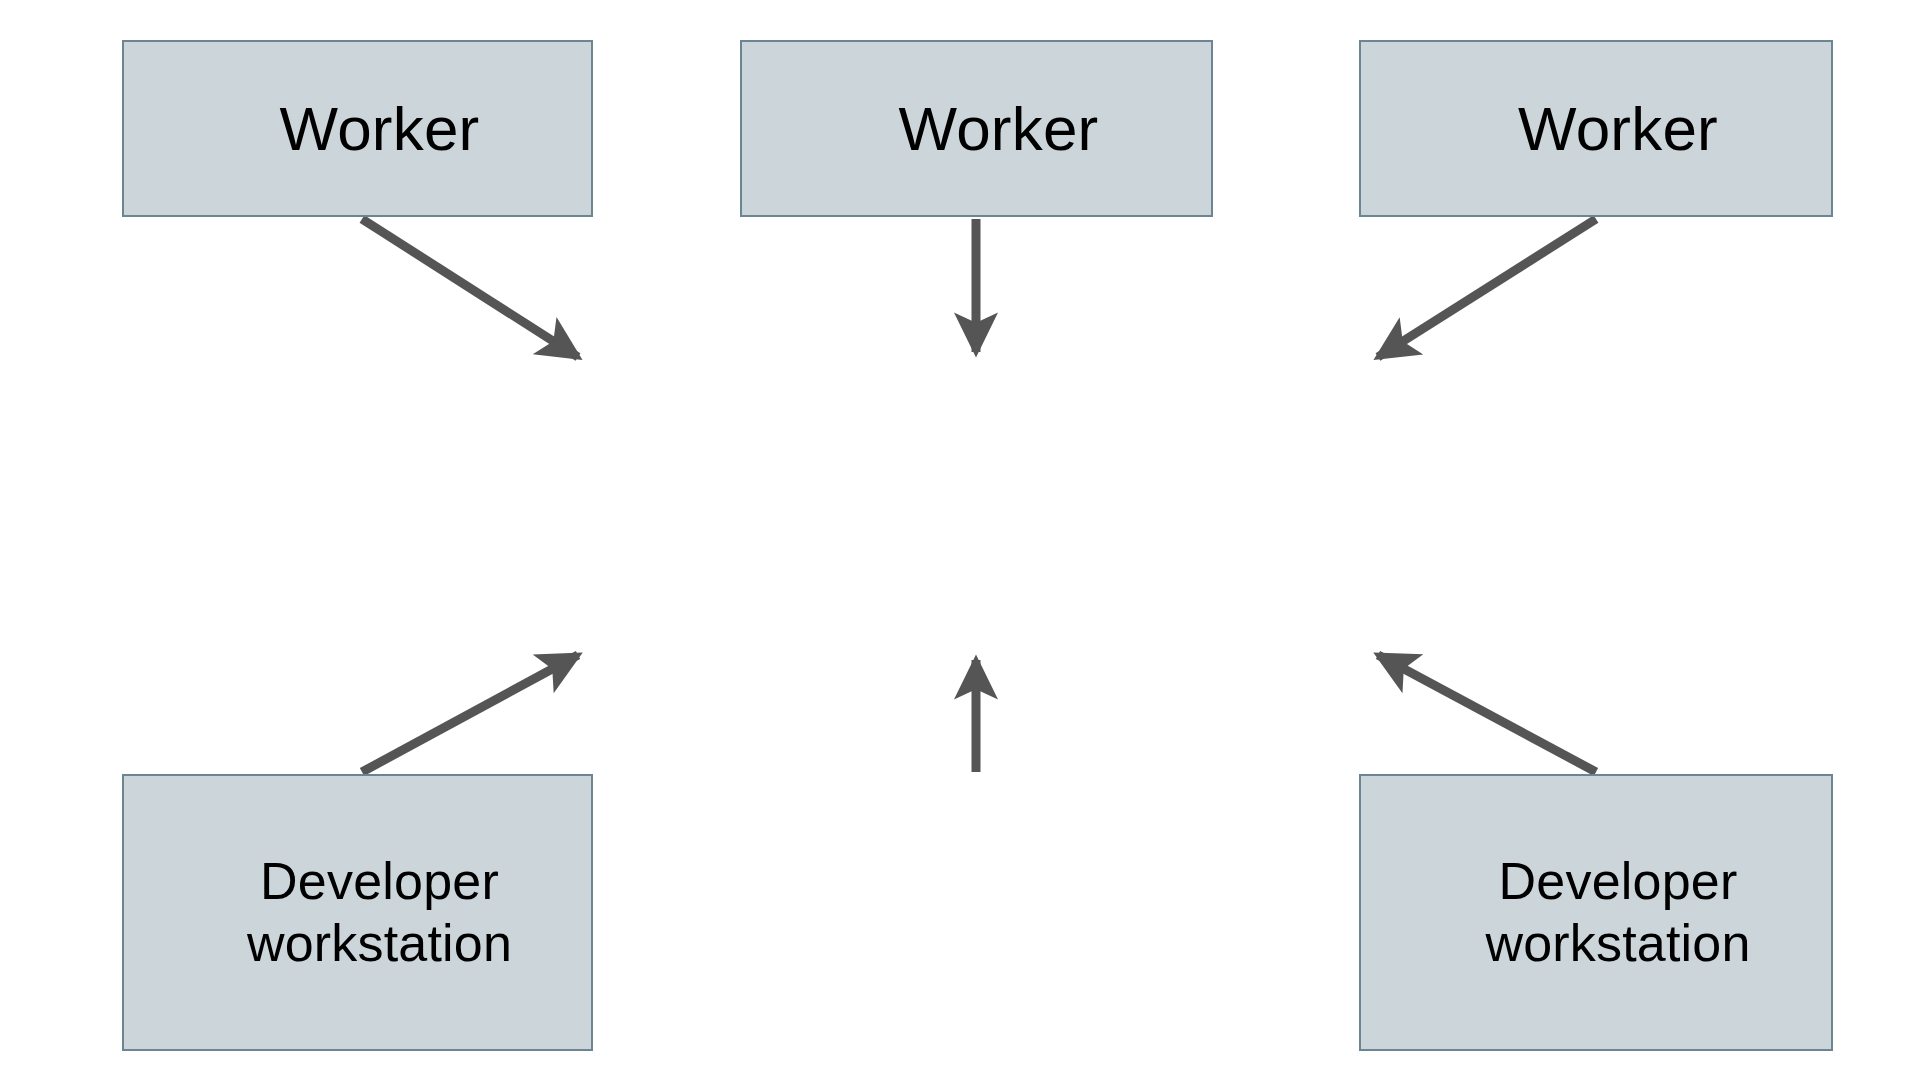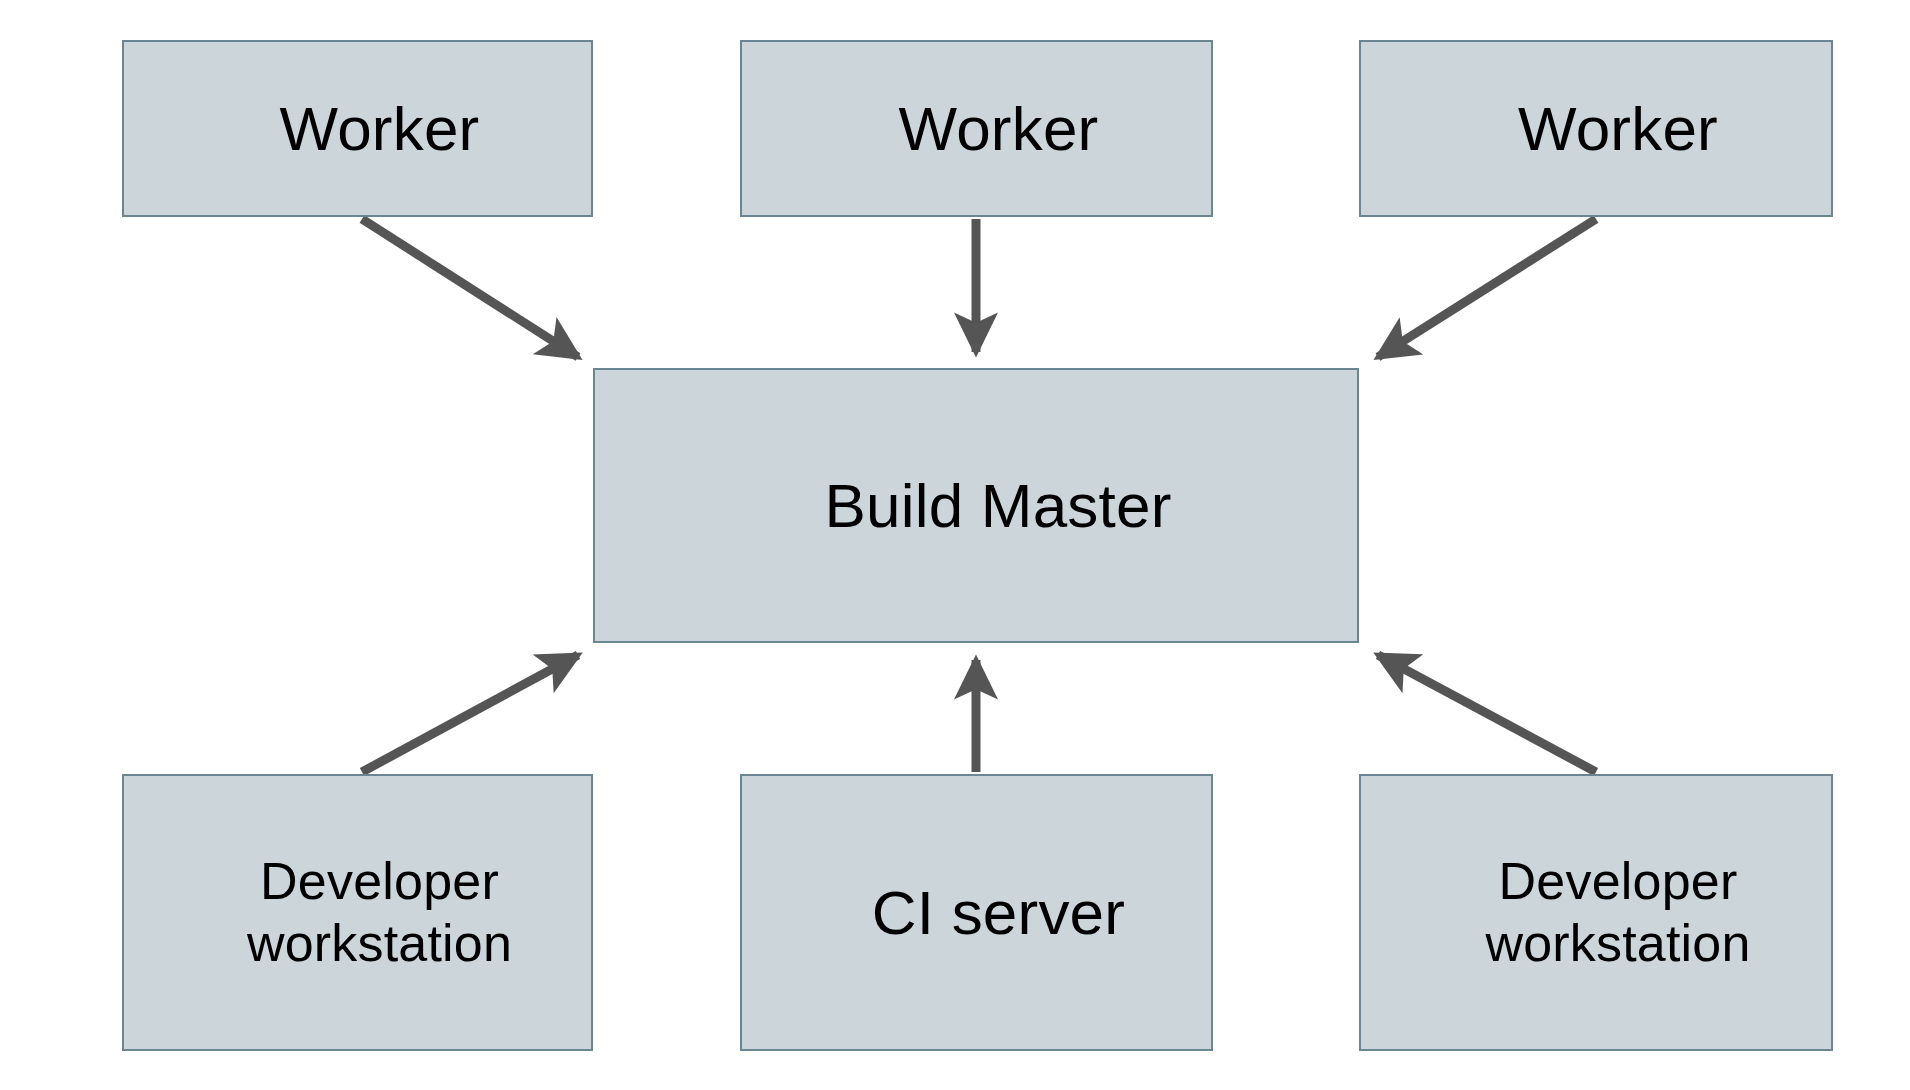--- a/index.html
+++ b/index.html
@@ -103,31 +103,25 @@
   </div>
 
   <div class="node" id="node-worker-2">
     <span class="node-label n-worker">Worker</span>
   </div>
 
   <div class="node" id="node-worker-3">
     <span class="node-label n-worker">Worker</span>
   </div>
 
-  <div class="node" id="node-build-master">
-    <span class="node-label n-master">Build Master</span>
-  </div>
 
   <div class="node" id="node-dev-1">
     <span class="node-label n-dev">Developer
 workstation</span>
   </div>
 
-  <div class="node" id="node-ci">
-    <span class="node-label n-ci">CI server</span>
-  </div>
 
   <div class="node" id="node-dev-2">
     <span class="node-label n-dev">Developer
 workstation</span>
   </div>
 
 </div>
 
 </body></html>

